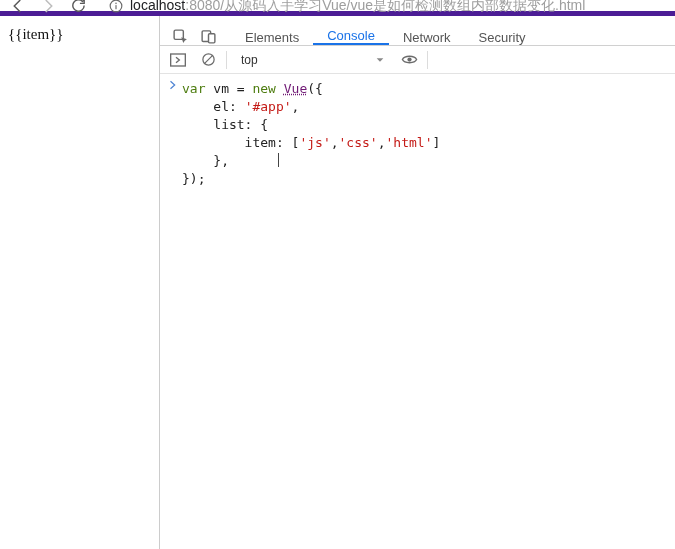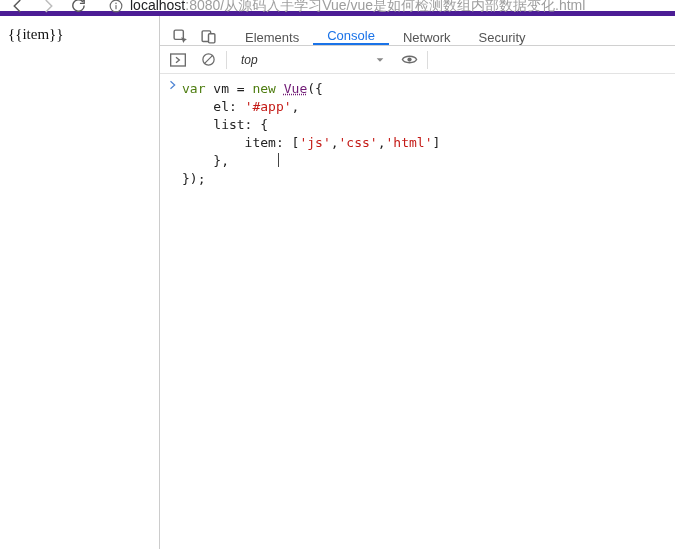--- a/index.html
+++ b/index.html
@@ -23,21 +23,21 @@
   .devtools { flex: 1; display: flex; flex-direction: column; min-width: 0; }
 
   
   .dt-tabs { height: 30px; border-bottom: 1px solid #d0d0d0; display: flex; align-items: flex-end; padding-left: 6px; font-size: 13px; color: #555; }
   .dt-tabs .tool-btn { width: 28px; display: flex; align-items: center; justify-content: center; color: #6b6b6b; }
   .dt-tabs .sep { width: 1px; background: #d8d8d8; margin: 6px 4px; }
   .dt-tabs .tab { padding: 0 14px; display: flex; align-items: center; cursor: default; }
   .dt-tabs .tab.active { color: #1a73e8; border-bottom: 2px solid #1a73e8; }
 
   
-  .dt-toolbar { height: 28px; border-bottom: 1px solid #e3e3e3; display: flex; align-items: center; padding: 0 6px; gap: 6px; font-size: 12px; color: #5a5a5a; font-style: italic; }
+  .dt-toolbar { height: 28px; border-bottom: 1px solid #e3e3e3; display: flex; align-items: center; padding: 0 6px; gap: 6px; font-size: 12px; color: #5a5a5a; }
   .dt-toolbar .btn { width: 24px; height: 24px; display: flex; align-items: center; justify-content: center; }
   .dt-toolbar .vsep { width: 1px; height: 18px; background: #dcdcdc; }
   .ctx-select { display: flex; align-items: center; gap: 4px; padding: 0 6px 0 8px; height: 20px; min-width: 158px; justify-content: space-between; color: #333; }
   .ctx-select .chev { color: #888; }
   .filter { flex: 1; color: #9e9e9e; padding-left: 6px; }
 
   
   .dt-console { flex: 1; overflow: auto; font-family: Menlo, Consolas, monospace; font-size: 13px; line-height: 18px; padding: 4px 0; }
   .entry { display: flex; align-items: flex-start; padding: 2px 8px; }
   .prompt { color: #4f84d4; width: 14px; flex: 0 0 14px; user-select: none; }

